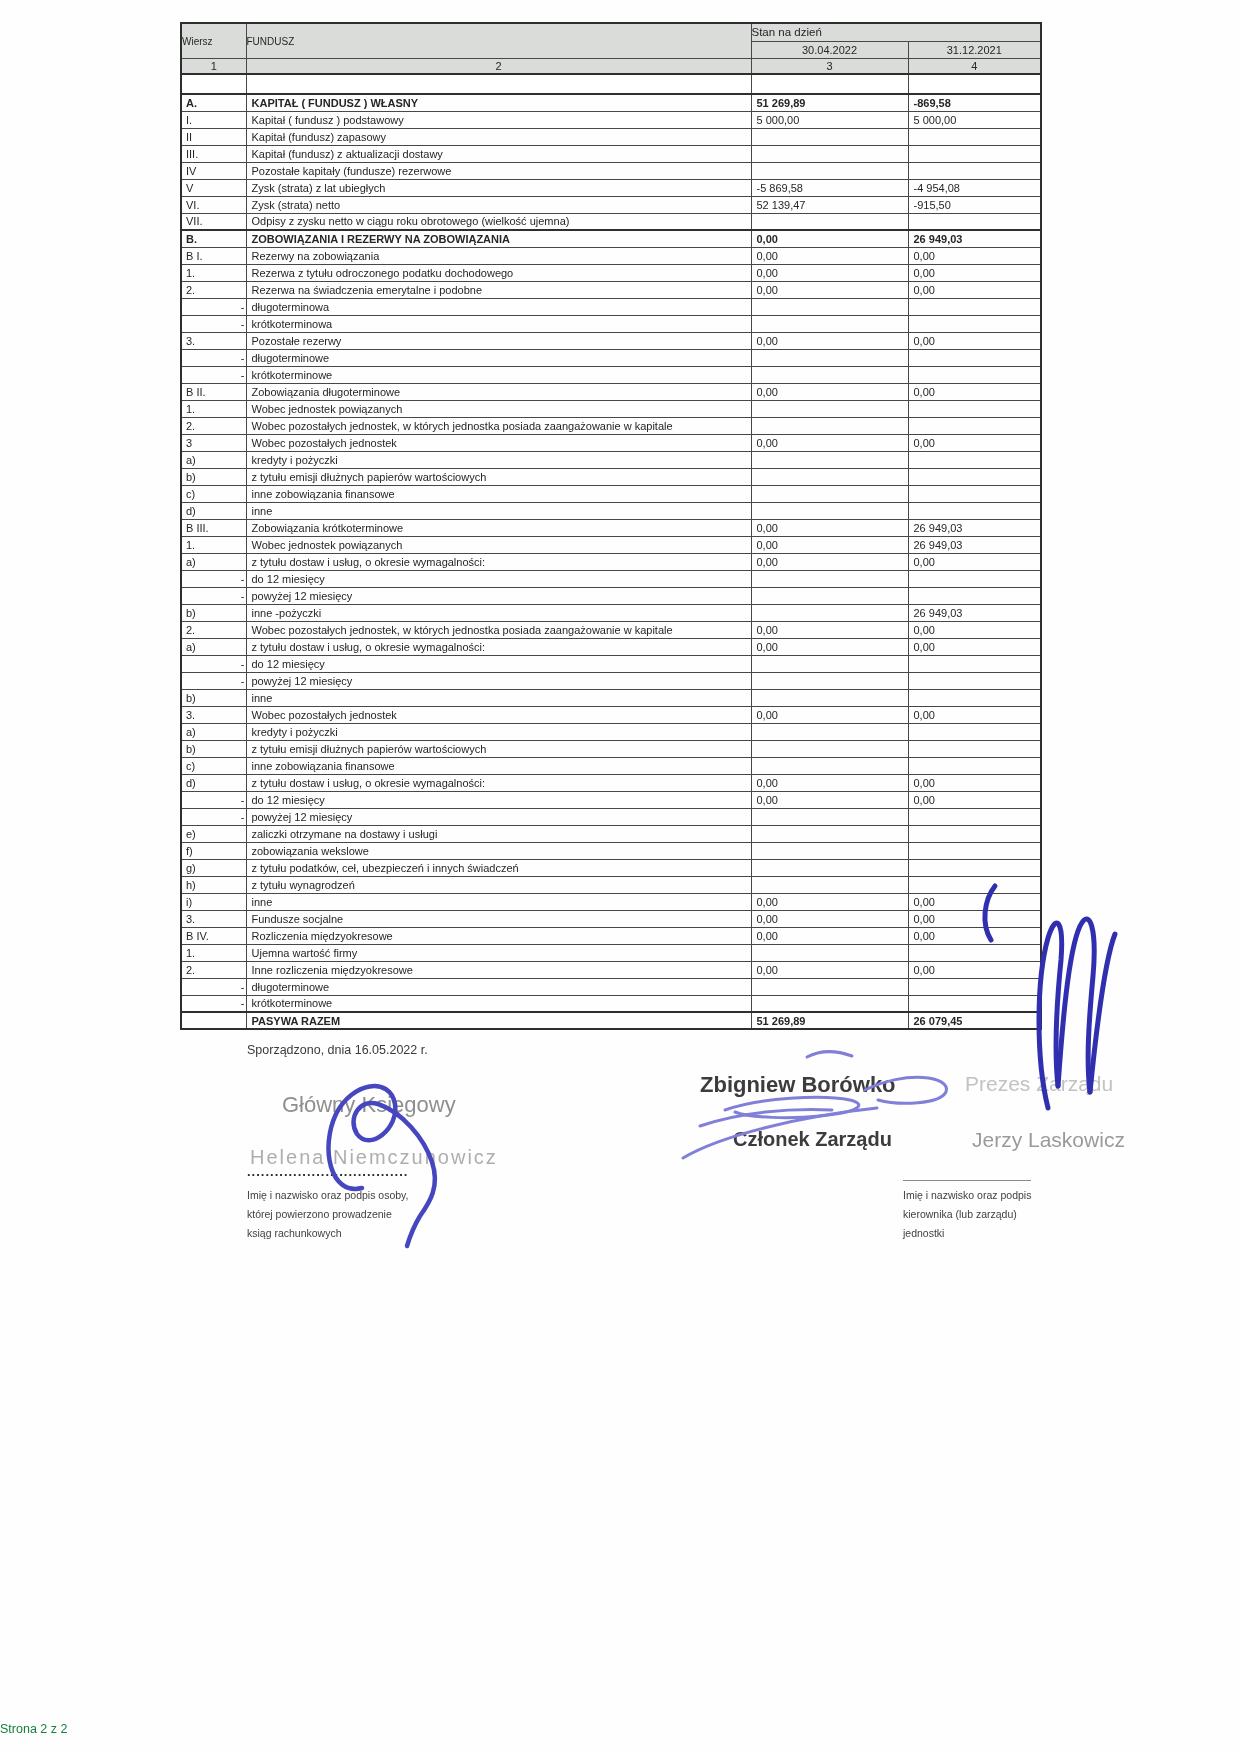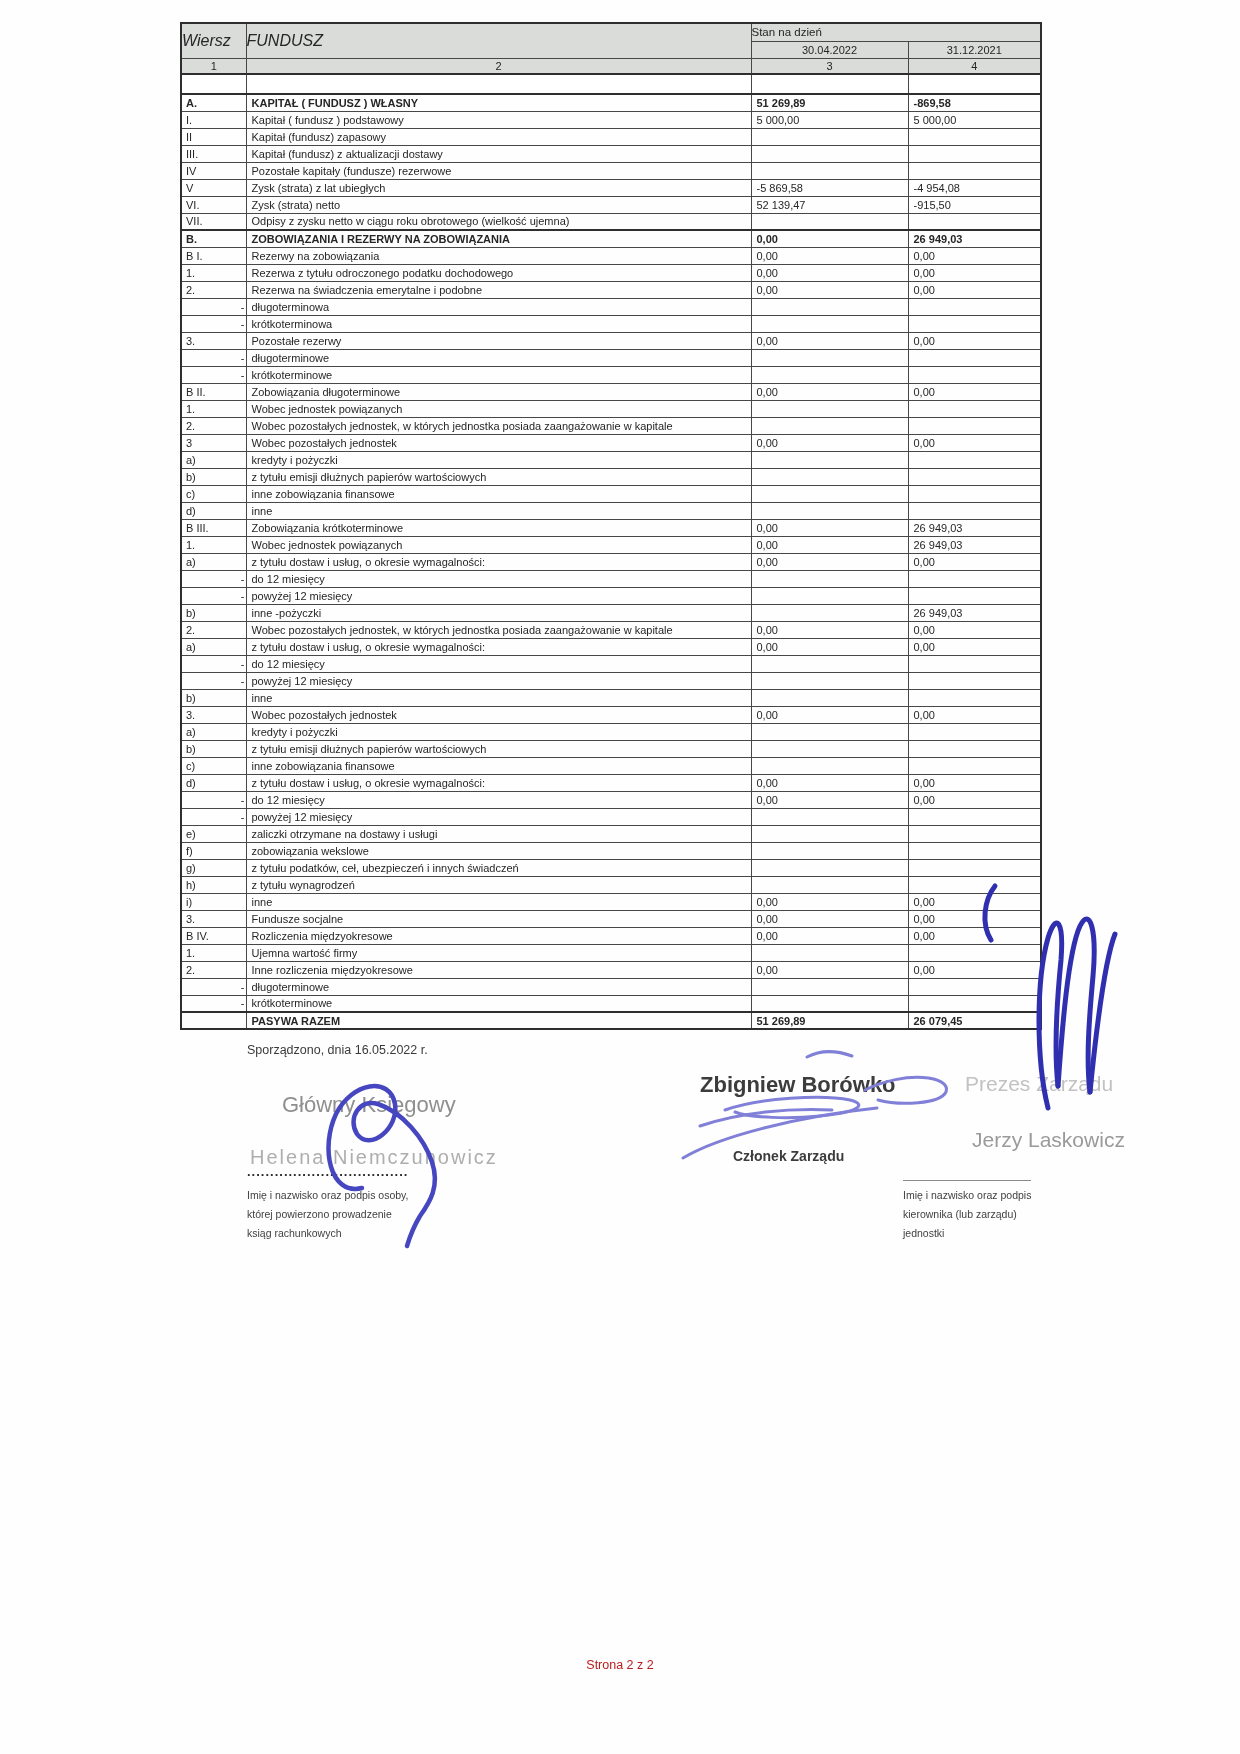--- a/index.html
+++ b/index.html
@@ -15,44 +15,44 @@
     font-size:11px; color:#262626;
   }
   table.bal col.c1{width:65px;} table.bal col.c2{width:505px;}
   table.bal col.c3{width:157px;} table.bal col.c4{width:133px;}
   table.bal td, table.bal th {
     border:1px solid #474747; vertical-align:middle; overflow:hidden;
     white-space:nowrap; font-weight:normal; text-align:left;
   }
   table.bal { border:2px solid #2e2e2e; }
   thead th { background:#d9dcd9; }
-  th.h-main { height:35px; vertical-align:top; text-align:center; font-weight:bold; padding-top:1px; font-size:16px;font-style:italic; }
+  th.h-main { height:35px; vertical-align:top; text-align:center; font-weight:bold; padding-top:1px; font-size:10px; }
   th.h-state { vertical-align:bottom; text-align:center; font-weight:normal; font-size:11.5px; padding-bottom:1px;margin-left:12px; }
   tr.h-dates th { height:17px; text-align:center; font-size:11px; }
   tr.h-nums th { height:16px; text-align:center; font-size:11px; border-bottom:2px solid #2e2e2e; }
   tr.spacer td { height:20px; background:#fff; border-bottom:2px solid #2e2e2e; }
   tbody td { height:17px; padding:0 5px; }
   td.col-no { text-align:left; padding:0 2px 0 4px; }
   td.col-v1, td.col-v2 { text-align:right; }
   tr.section td { font-weight:bold; border-top:2px solid #2e2e2e; }
   tr.dash td.col-no { text-align:right; padding-right:1px; }
   tbody tr:last-child td { border-bottom:2px solid #2e2e2e; }
   
   .abs { position:absolute; }
   .note { font-size:12.5px; color:#3a3a3a; }
   .sig-title-gray { font-size:22px; color:#8f8f8f; }
   .sig-name-faint { font-size:20px; color:#aeaeae; letter-spacing:2px; }
   .sig-name-dark { font-size:22px; font-weight:bold; color:#3c3c3c; }
-  .sig-title-dark { font-size:14px; font-weight:bold; color:#3c3c3c;margin-top:20px; }
+  .sig-title-dark { font-size:20px; font-weight:bold; color:#3c3c3c; }
   .sig-title-veryfaint { font-size:21px; color:#c2c2c2; }
   .sig-name-gray { font-size:21px; color:#9a9a9a; }
   .dots { font-size:13px; font-weight:bold; letter-spacing:1px; color:#2a2a2a; }
   .caption { font-size:10.5px; color:#3f3f3f; line-height:19px; }
   .sig-line { width:128px; border-top:1px solid #8a8a8a; height:0; }
-  .page-footer { position:absolute; left:0; top:1658px; width:100%; text-align:center; font-size:12.5px; color:#b91c1c; }
+  .page-footer { position:absolute; left:0; top:1722px; width:100%; font-size:12.5px; color:#15803d; }
   svg.ink { position:absolute; left:0; top:0; pointer-events:none; }
 </style>
 </head>
 <body>
 
 <div class="sheet">
 
   <table class="bal">
     <colgroup>
         <col class="c1">

